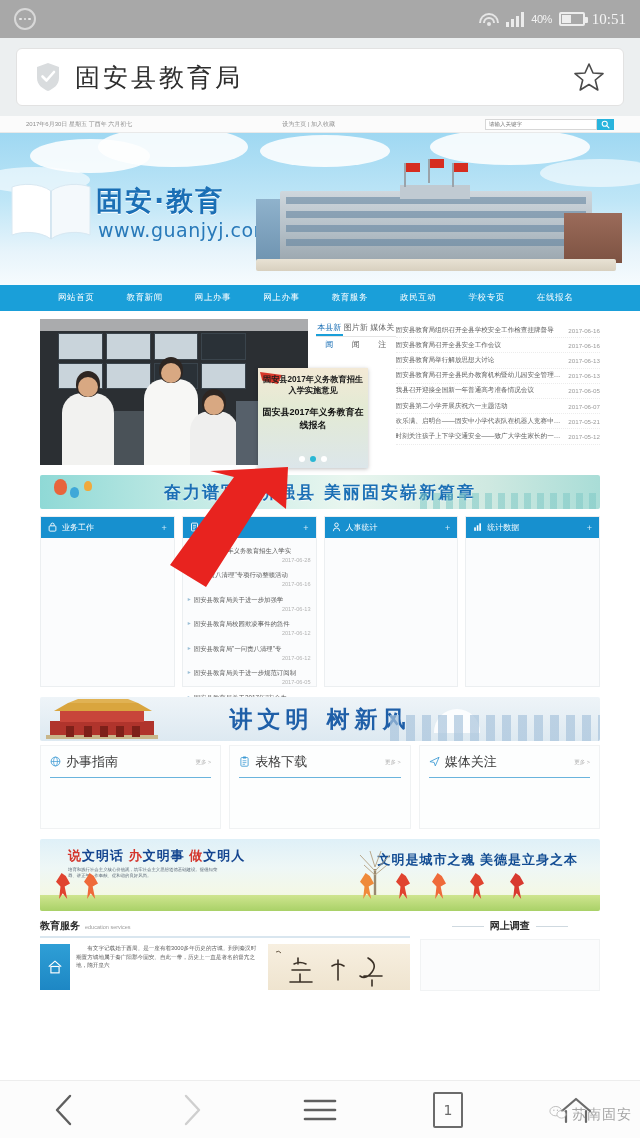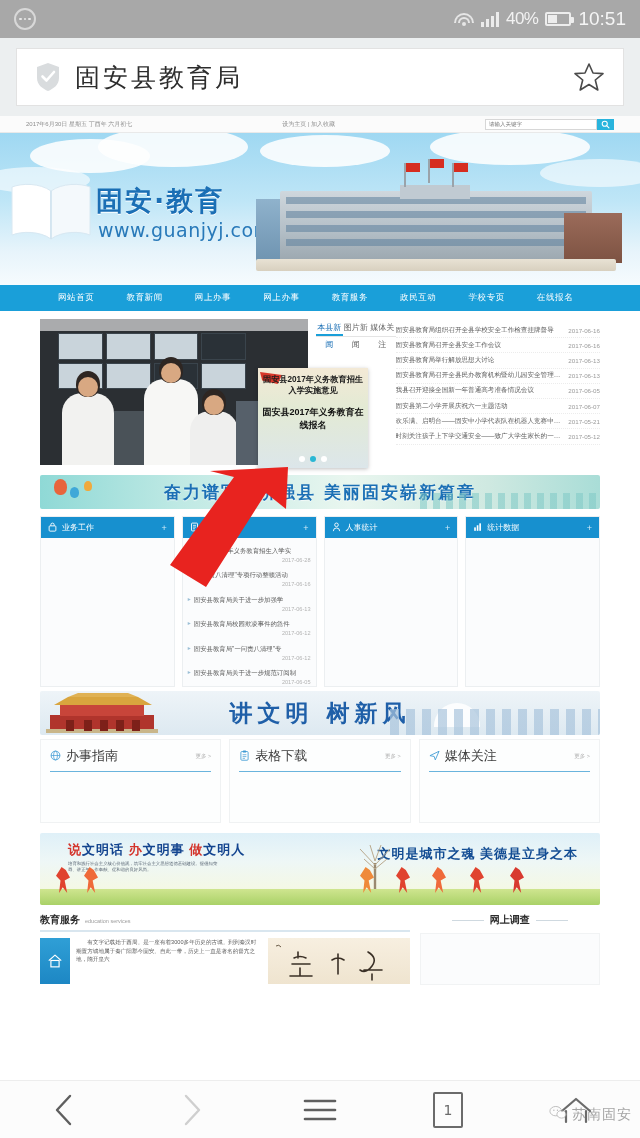--- a/index.html
+++ b/index.html
@@ -26,34 +26,34 @@
     position: absolute; left: 50%; transform: translateX(-50%);
     border: 2px solid #e6e6e6; border-bottom: none; border-radius: 50% 50% 0 0 / 100% 100% 0 0;
   }
   .wifi-ico .w1 { width: 20px; height: 10px; top: 1px; }
   .wifi-ico .w2 { width: 12px; height: 6px; top: 5px; }
   .wifi-ico .w3 { width: 4px; height: 4px; top: 10px; background:#e6e6e6; border:none; border-radius:50%;}
   .bars { display: flex; align-items: flex-end; gap: 2px; height: 16px; }
   .bars i { width: 3px; background: #ececec; display: block; }
   .bars i:nth-child(1){height:5px;} .bars i:nth-child(2){height:8px;}
   .bars i:nth-child(3){height:11px;} .bars i:nth-child(4){height:15px;}
-  .batt-pct { font-size: 17px; letter-spacing: -0.5px; color:#f2f2f2; }
+  .batt-pct { font-size: 11px; letter-spacing: -0.5px; color:#f2f2f2; }
   .batt { width: 26px; height: 14px; border: 2px solid #ededed; border-radius: 2px; position: relative; }
   .batt::after { content:''; position:absolute; right:-5px; top:3px; width:3px; height:6px; background:#ededed; border-radius:0 1px 1px 0;}
   .batt .fill { position:absolute; left:1px; top:1px; bottom:1px; width:40%; background:#ededed; }
-  .clock { font-size: 19px; color: #f5f5f5; letter-spacing: 0px; }
+  .clock { font-size: 15px; color: #f5f5f5; letter-spacing: 0px; font-family: Liberation Serif, serif; }
 
   
   .titlebar {
     height: 78px; background: #eceff0; display: flex; align-items: center;
     justify-content: center;
   }
   .titlebox {
     width: 608px; height: 58px; background: #fff; border: 1px solid #e2e2e2;
-    display: flex; align-items: center; padding: 0 18px; border-radius: 0;
+    display: flex; align-items: center; padding: 0 18px; border-radius: 6px;
   }
   .shield { width: 26px; height: 30px; flex: none; position: relative; }
   .shield svg { display:block; }
   .site-title {
     margin-left: 14px; font-size: 25px; color: #2d2d2d;
     font-family: "DejaVu Sans", sans-serif; letter-spacing: 3px;
   }
   .star { margin-left: auto; width: 32px; height: 32px; }
 
   
@@ -182,21 +182,21 @@
     list-style: none; display: flex; align-items: flex-start; gap: 3px;
     font-size: 6.4px; color: #5c5c5c; line-height: 9px; padding: 3.5px 0 2px;
   }
   .card .bd li .arw { color: #9bbfd6; font-size: 6px; line-height: 9px; }
   .card .bd li .wrap { flex: 1; min-width: 0; }
   .card .bd li .t { display:block; overflow:hidden; white-space:nowrap; text-overflow:ellipsis; }
   .card .bd li .d { display:block; text-align: right; color: #b3b3b3; font-size: 5.6px; margin-top:1px;}
 
   
   .bannerB {
-    margin-top: 4px; height: 44px; position: relative; overflow: hidden; border-radius:2px;
+    margin-top: 10px; height: 44px; position: relative; overflow: hidden; border-radius:2px;
     background: linear-gradient(180deg,#eef4f8 0%, #dde9f1 100%);
     display:flex; align-items:center; justify-content:center;
   }
   .bannerB .txt { font-size: 23px; font-weight: bold; color:#1f5fa8; letter-spacing: 5px;
     font-family:"DejaVu Serif", serif; }
   .tiananmen { position:absolute; left:4px; bottom:2px; width:118px; height:40px; }
   .skyline2 { position:absolute; right:0; bottom:0; width:210px; height:26px;
     background: repeating-linear-gradient(90deg,#a9c4dc 0 9px, transparent 9px 16px); opacity:.7;}
   .dome { position:absolute; right:120px; bottom:8px; width:46px; height:24px;
     background:#ffffff; border-radius: 46px 46px 0 0; opacity:.85;}

